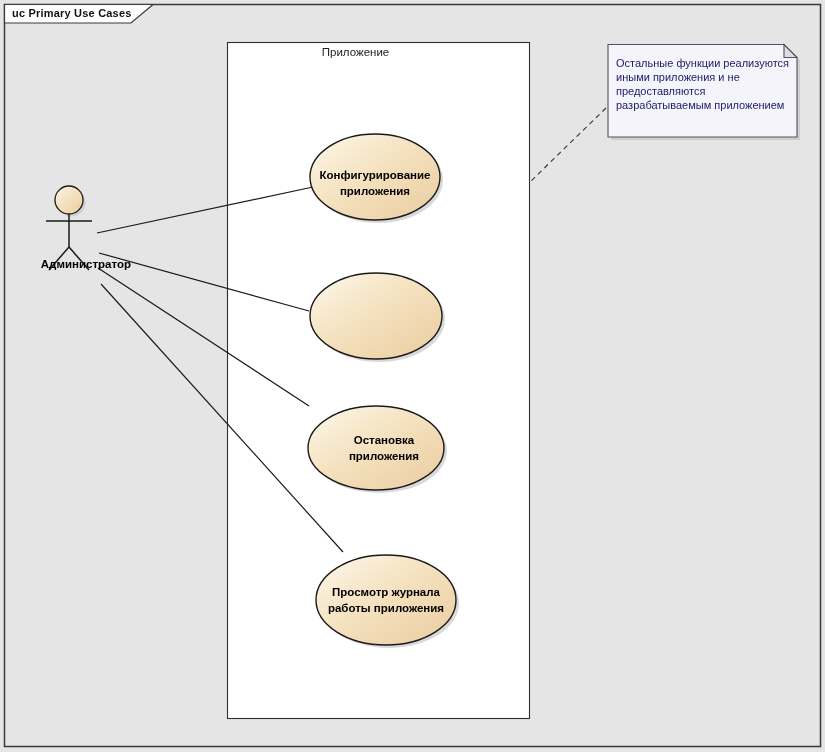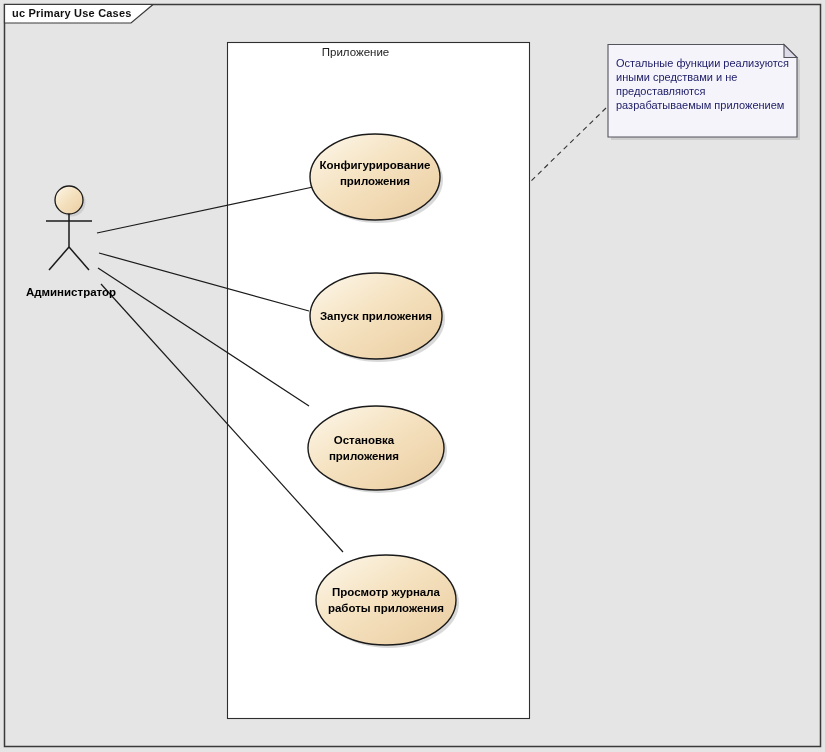--- a/index.html
+++ b/index.html
@@ -15,31 +15,31 @@
   }
   .boundary-label{
     left:227px;top:46px;width:257px;text-align:center;
     font-size:11.5px;color:#1d1d1d;
   }
   .note-text{
     left:616px;top:56px;width:178px;font-size:11px;line-height:1.28;
     color:#21216b;white-space:pre-line;
   }
   .actor-label{
-    left:11px;top:286px;width:120px;text-align:center;
+    left:11px;top:258px;width:120px;text-align:right;
     font-weight:bold;font-size:11.5px;color:#000;
   }
   .uc-label{
     position:absolute;display:flex;align-items:center;justify-content:center;
     text-align:center;font-weight:bold;font-size:11.5px;line-height:1.4;
     color:#000;white-space:pre-line;
   }
-  .uc1{left:310px;top:130px;width:130px;height:86px;}
+  .uc1{left:310px;top:140px;width:130px;height:86px;}
   .uc2{left:310px;top:273px;width:132px;height:86px;}
-  .uc3{left:296px;top:406px;width:136px;height:84px;}
+  .uc3{left:316px;top:406px;width:136px;height:84px;}
   .uc4{left:316px;top:555px;width:140px;height:90px;text-align:center;}
 </style>
 </head>
 <body>
 
 <div class="canvas">
 
   <svg width="825" height="752" viewBox="0 0 825 752">
     <defs>
       <linearGradient id="ucGrad" x1="0" y1="0" x2="1" y2="1">
@@ -83,25 +83,24 @@
       <line x1="69" y1="214" x2="69" y2="247" stroke="#1a1a1a" stroke-width="1.5"></line>
       <line x1="46" y1="221" x2="92" y2="221" stroke="#1a1a1a" stroke-width="1.5"></line>
       <line x1="69" y1="247" x2="49" y2="270" stroke="#1a1a1a" stroke-width="1.5"></line>
       <line x1="69" y1="247" x2="89" y2="270" stroke="#1a1a1a" stroke-width="1.5"></line>
     </g>
   </svg>
 
   <div class="lbl frame-title">uc Primary Use Cases</div>
   <div class="lbl boundary-label">Приложение</div>
   <div class="lbl note-text">Остальные функции реализуются
-иными средствами и не
+иными приложения и не
 предоставляются
 разрабатываемым приложением</div>
   <div class="lbl actor-label">Администратор</div>
 
   <div class="uc-label uc1">Конфигурирование
 приложения</div>
-  <div class="uc-label uc2">Запуск приложения</div>
   <div class="uc-label uc3">Остановка
 приложения</div>
   <div class="uc-label uc4">Просмотр журнала
 работы приложения</div>
 </div>
 
 </body></html>

